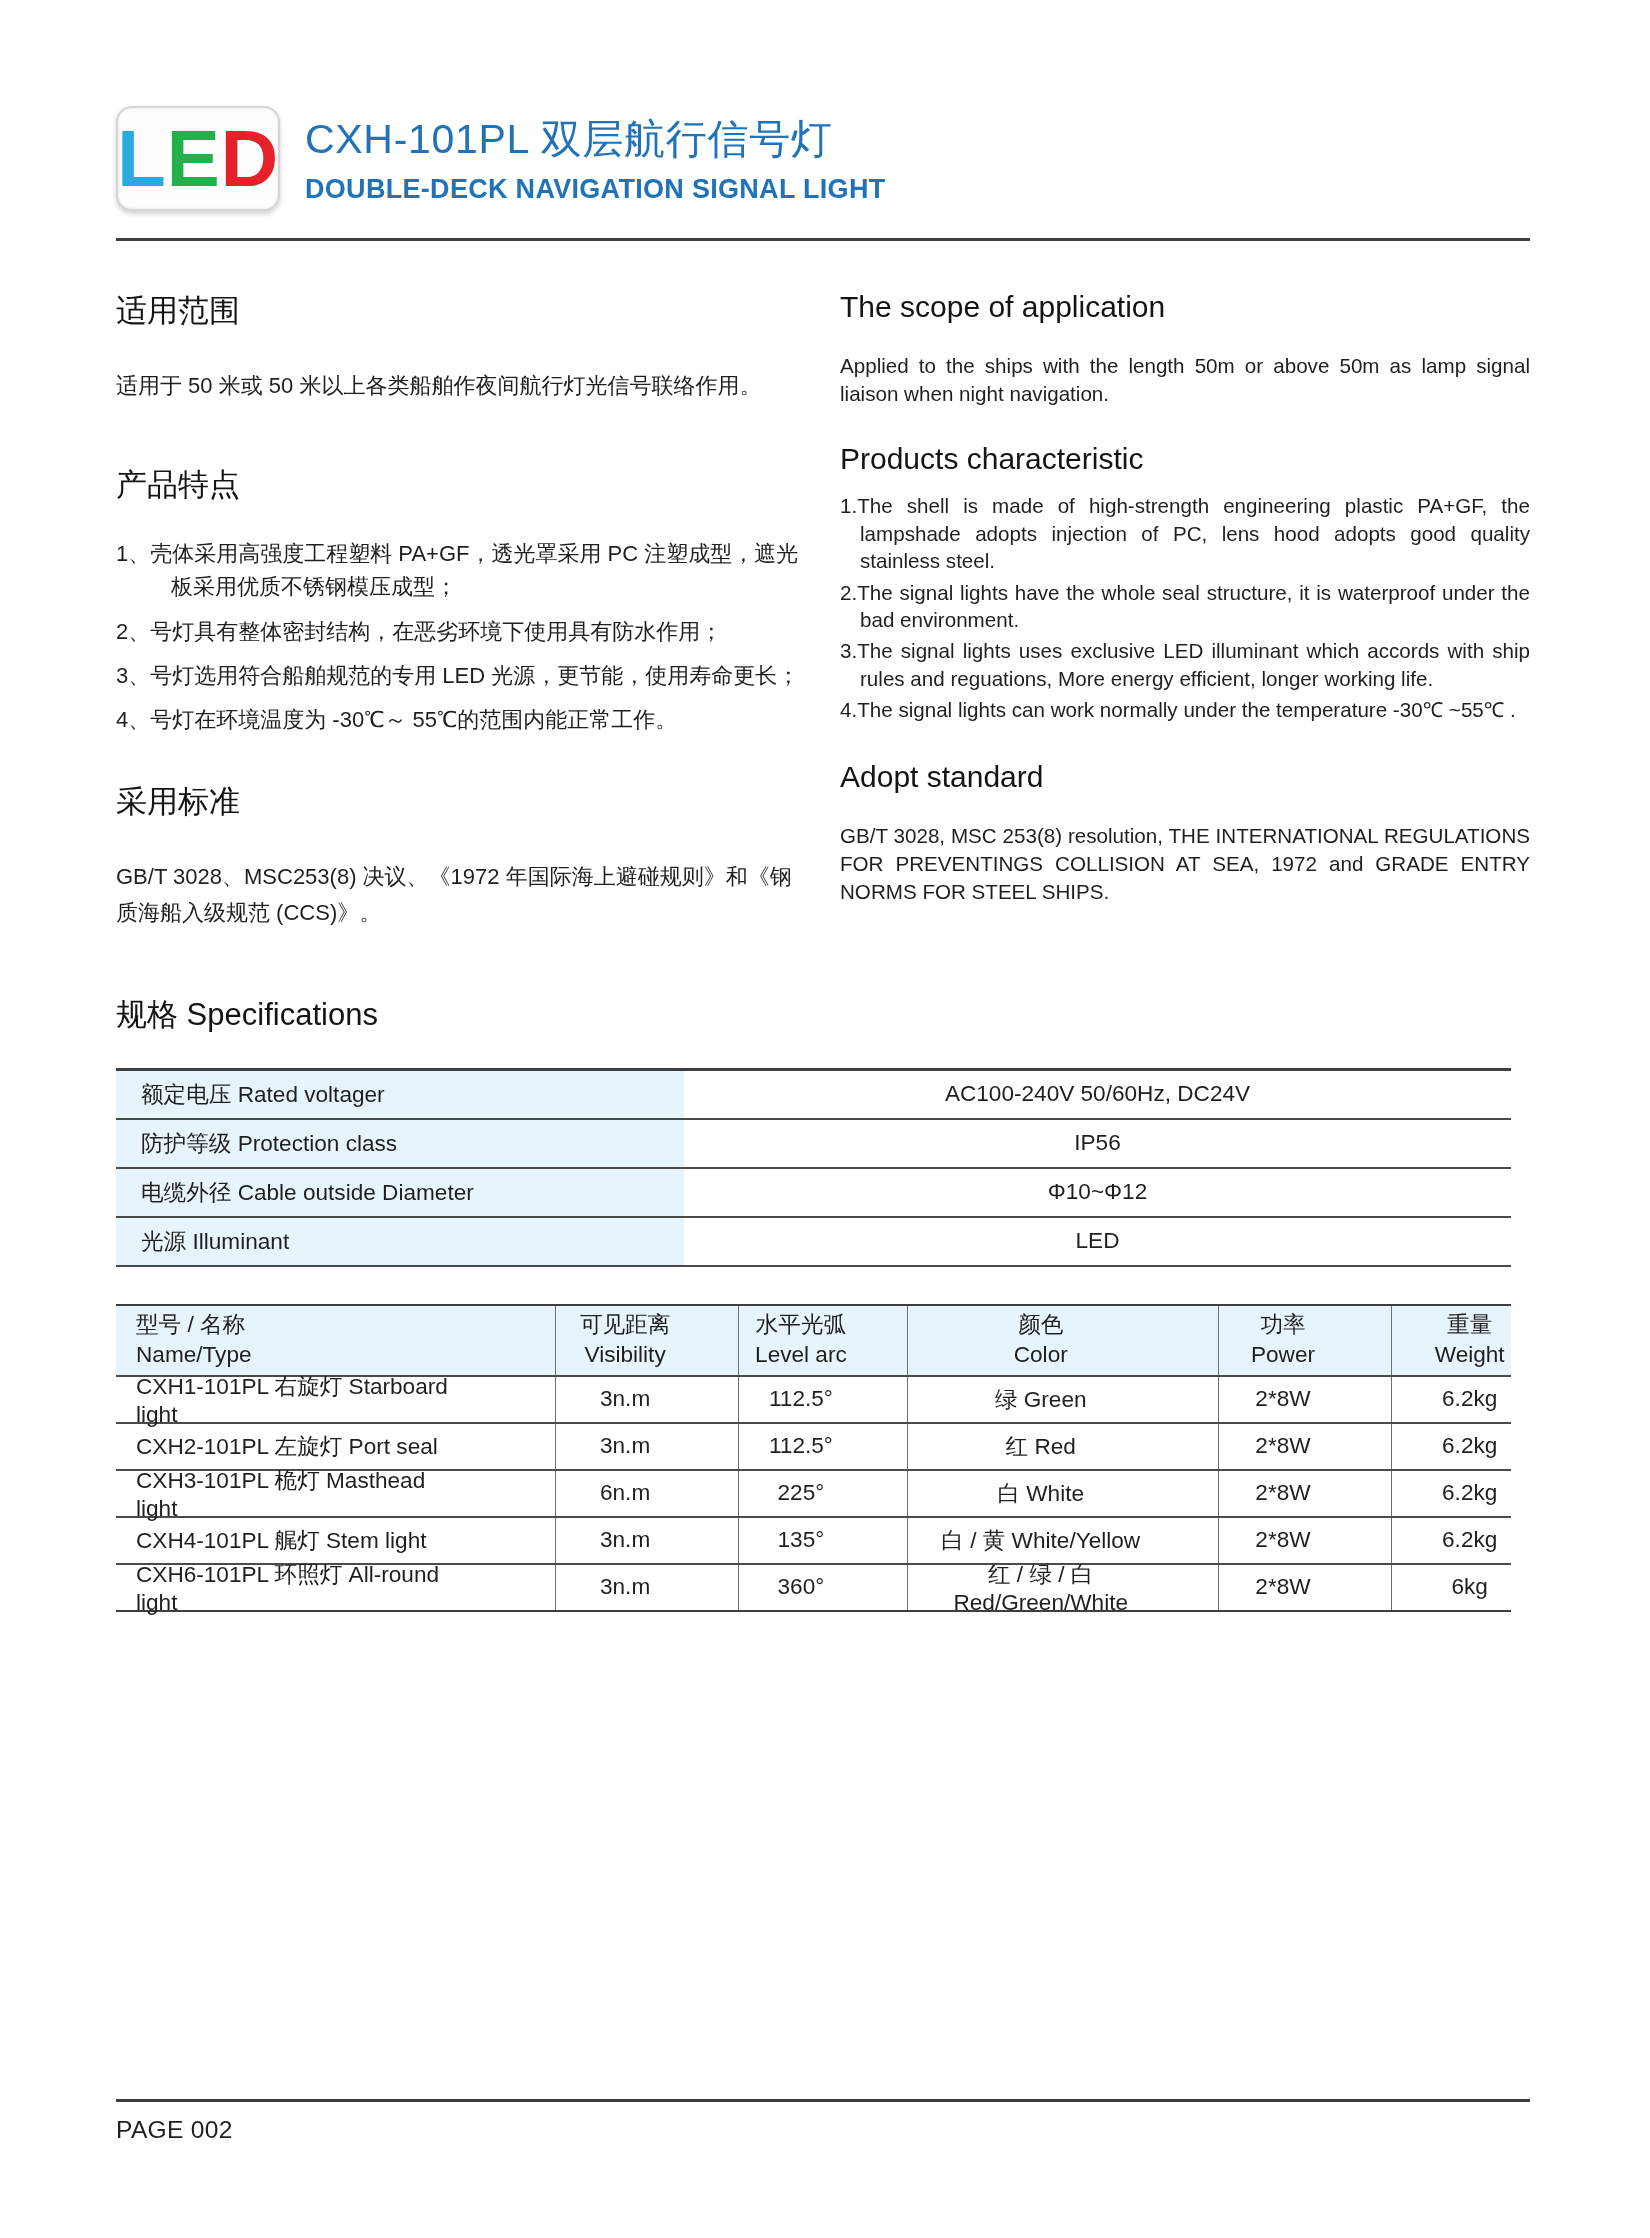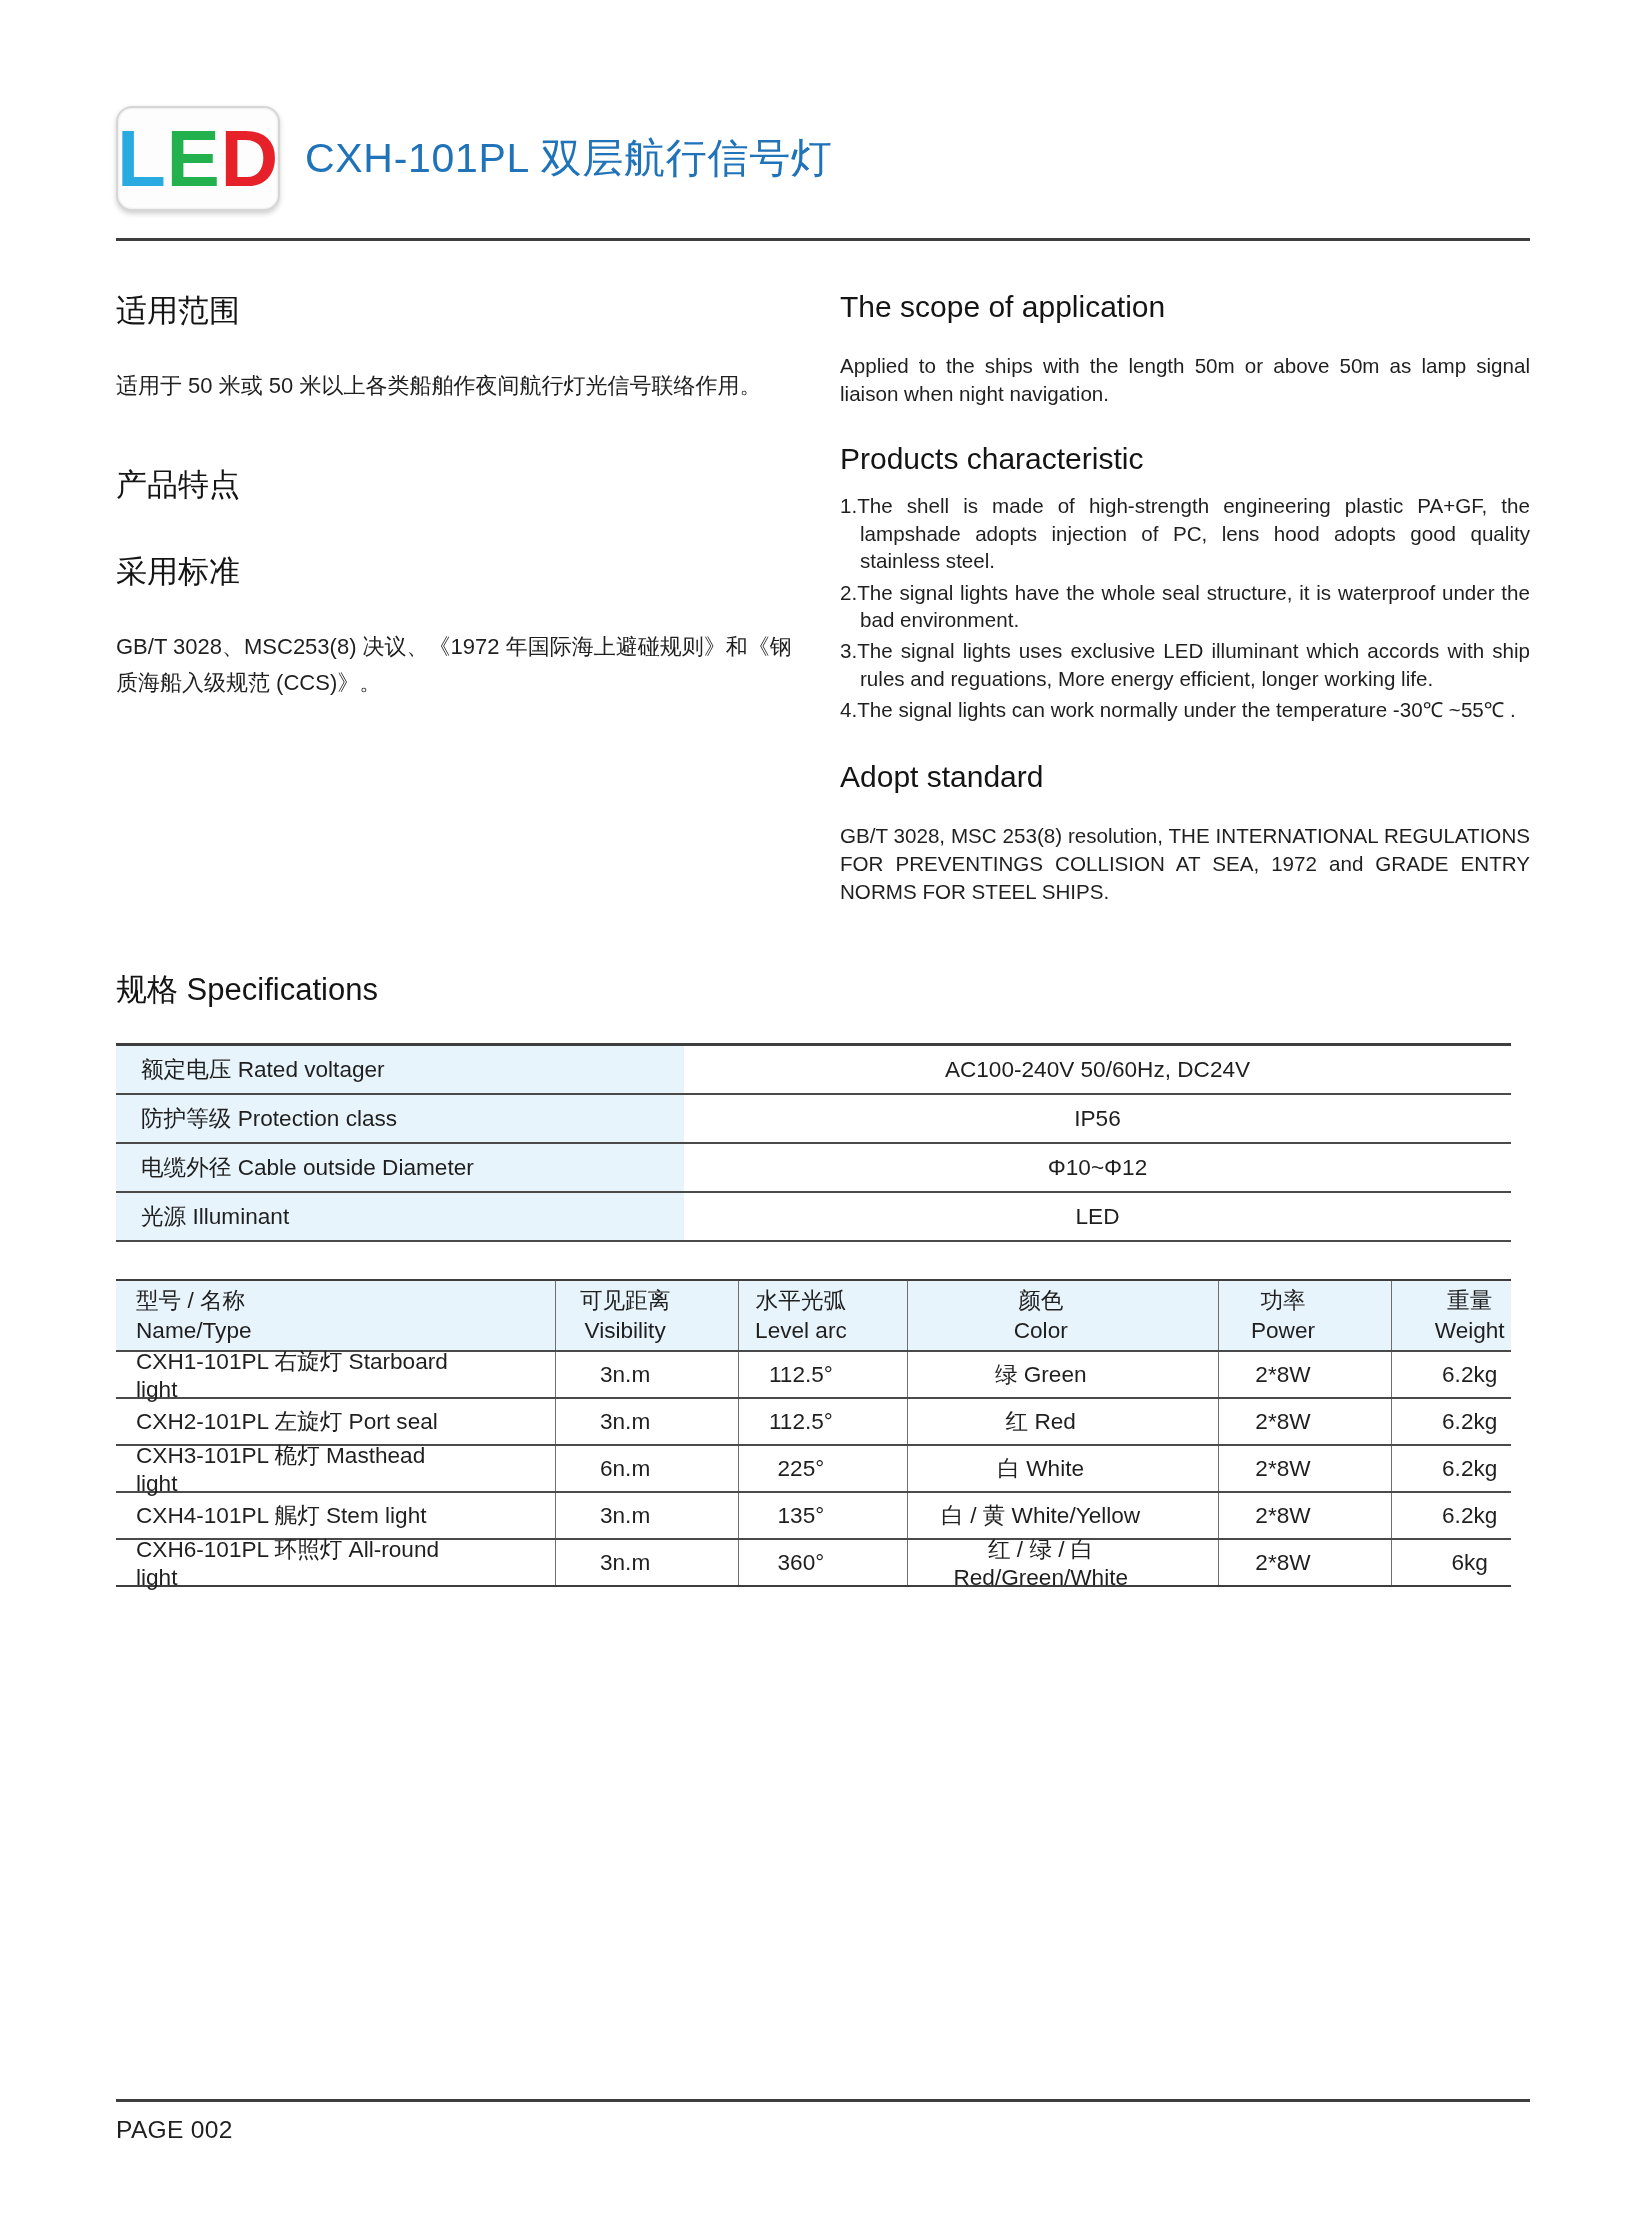--- a/index.html
+++ b/index.html
@@ -76,31 +76,38 @@
 <div class="page">
 
   <div class="header">
     <div class="logo">
       <span class="logo-l">L</span>
         <span class="logo-e">E</span>
         <span class="logo-d">D</span>
     </div>
     <div>
       <div class="title-cn">CXH-101PL 双层航行信号灯</div>
+      <div class="title-en">DOUBLE-DECK NAVIGATION SIGNAL LIGHT</div>
     </div>
   </div>
   <div class="header-rule"></div>
 
   <div class="columns">
 
     <div class="col-left">
       <div class="h-cn">适用范围</div>
       <div class="p-cn">适用于 50 米或 50 米以上各类船舶作夜间航行灯光信号联络作用。</div>
 
       <div class="h-cn sec-cn-features">产品特点</div>
+      <div class="cn-features">
+        <div class="item">1、壳体采用高强度工程塑料 PA+GF，透光罩采用 PC 注塑成型，遮光板采用优质不锈钢模压成型；</div>
+        <div class="item">2、号灯具有整体密封结构，在恶劣环境下使用具有防水作用；</div>
+        <div class="item">3、号灯选用符合船舶规范的专用 LED 光源，更节能，使用寿命更长；</div>
+        <div class="item">4、号灯在环境温度为 -30℃～ 55℃的范围内能正常工作。</div>
+      </div>
 
       <div class="h-cn sec-cn-standard">采用标准</div>
       <div class="p-cn">GB/T 3028、MSC253(8) 决议、《1972 年国际海上避碰规则》和《钢质海船入级规范 (CCS)》。</div>
     </div>
 
     <div class="col-right">
       <div class="h-en">The scope of application</div>
       <div class="p-en">Applied to the ships with the length 50m or above 50m as lamp signal liaison when night navigation.</div>
 
       <div class="h-en sec-en-products">Products characteristic</div>

